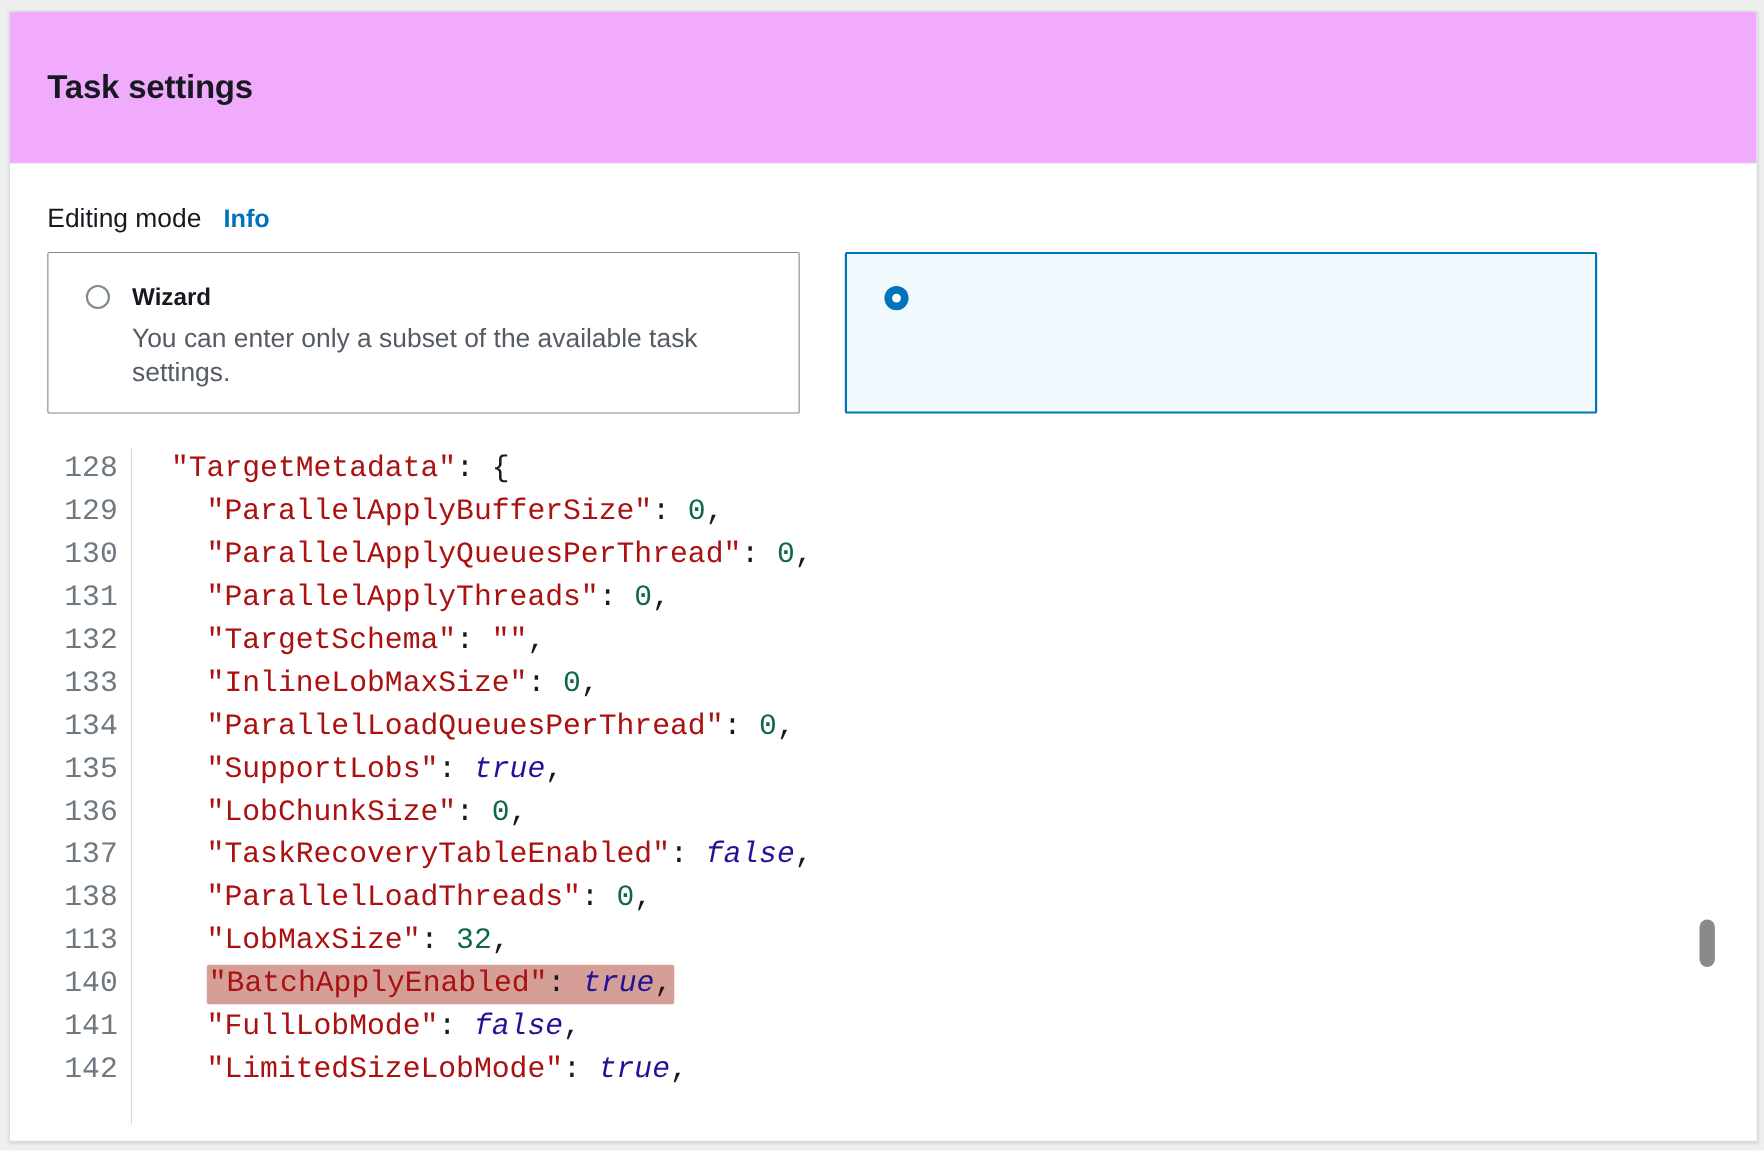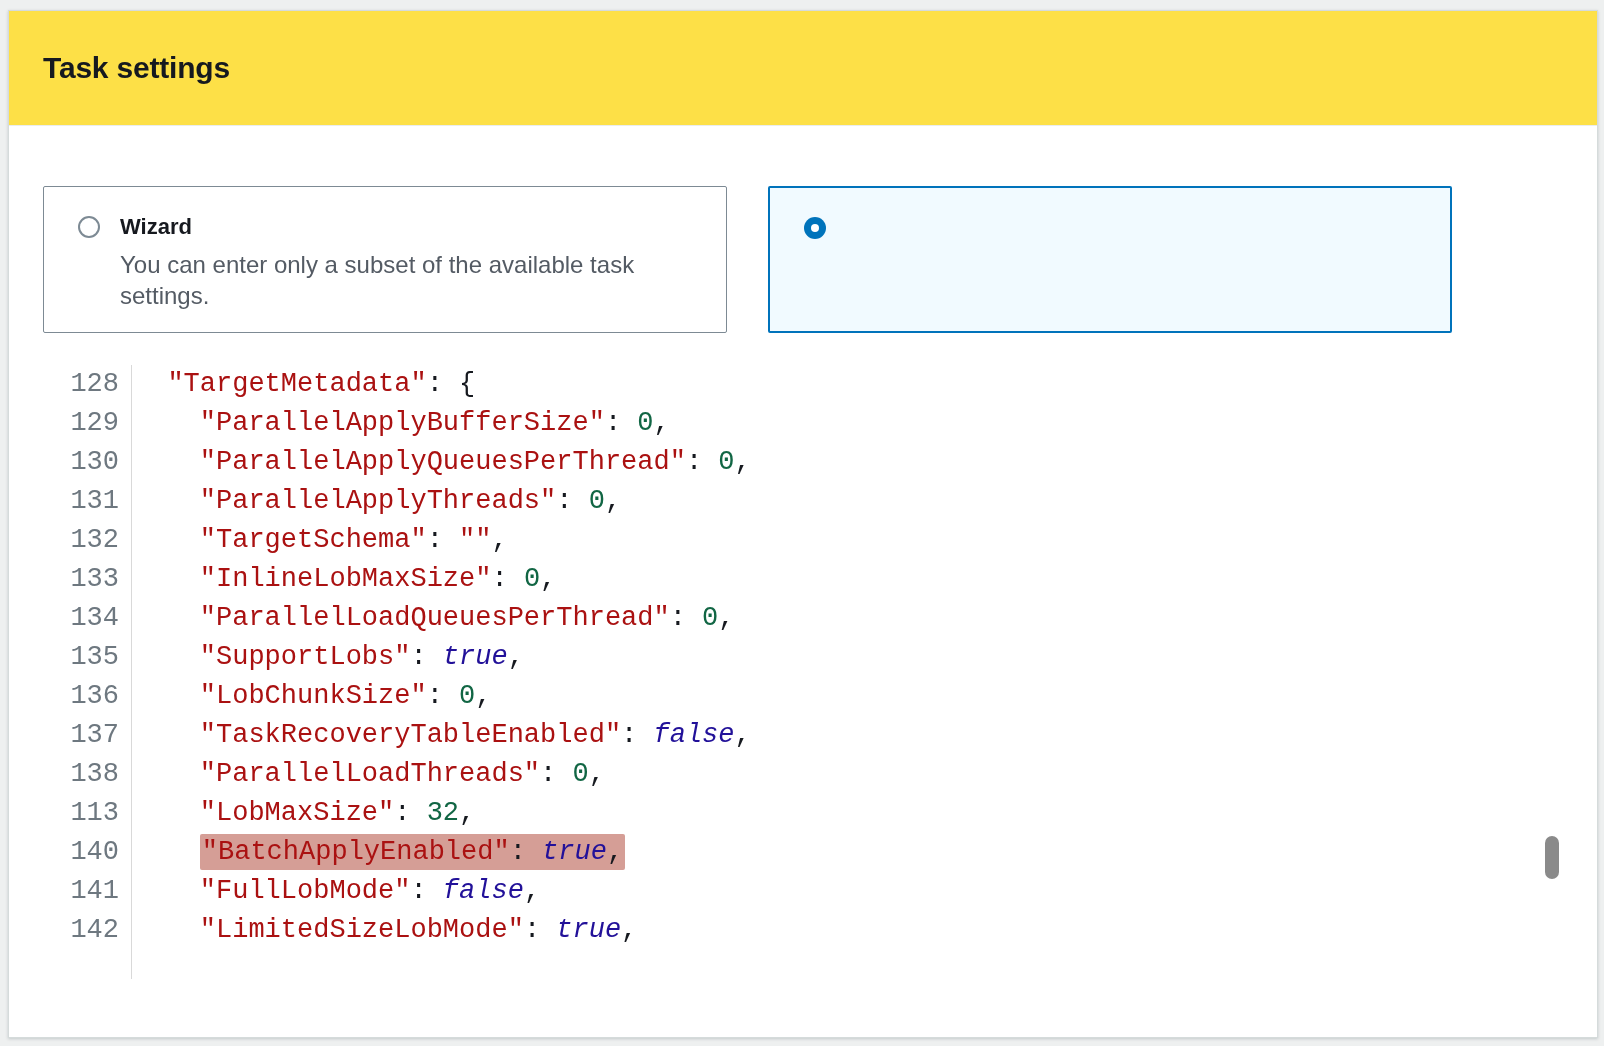--- a/index.html
+++ b/index.html
@@ -7,49 +7,49 @@
     width:1604px;height:1046px;position:relative;overflow:hidden;
     background:#eef0f0;color:#16191f;
     font-family:"Liberation Sans", sans-serif;
   }
   .panel{
     position:absolute;left:8px;top:10px;width:1590px;height:1028px;
     box-sizing:border-box;background:#ffffff;border:1px solid #d5dbdb;
     box-shadow:0 1px 3px rgba(0,28,36,.18);overflow:hidden;
   }
   .panel-header{
-    height:115px;background:#fde047;border-bottom:1px solid #eaeded;
+    height:138px;background:#f0abfc;border-bottom:1px solid #eaeded;
     display:flex;align-items:center;padding:0 34px;box-sizing:border-box;
   }
   .panel-title{font-size:30px;font-weight:700;letter-spacing:-.2px;}
   .editing-row{display:flex;align-items:baseline;gap:20px;margin:36px 0 0 34px;}
   .editing-label{font-size:24px;line-height:28px;}
   .info-link{font-size:23px;font-weight:700;color:var(--accent,#0073bb);text-decoration:none;cursor:pointer;}
   .cards{display:flex;gap:41px;margin:16px 0 0 34px;}
   .card{
     width:684px;height:147px;box-sizing:border-box;cursor:pointer;
-    border:1px solid #7d8a94;border-radius:2px;background:#fff;margin-top:44px;
+    border:1px solid #7d8a94;border-radius:2px;background:#fff;
   }
   .card.selected{border:2px solid var(--accent,#0073bb);background:var(--sel-bg,#f1faff);}
   .card-row{display:flex;padding:26px 28px 0 34px;}
   .radio{
     flex:0 0 auto;width:22px;height:22px;border-radius:50%;box-sizing:border-box;
     border:2px solid #7d8a94;background:#fff;margin-top:3px;position:relative;
   }
   .radio.selected{border:none;background:var(--accent,#0073bb);}
   .radio.selected::after{
     content:"";position:absolute;left:7px;top:7px;width:8px;height:8px;
     border-radius:50%;background:#fff;
   }
   .opt-text{margin-left:20px;}
   .opt-label{font-size:22px;font-weight:700;line-height:28px;}
   .opt-desc{margin-top:8px;font-size:24px;line-height:31px;color:#545b64;max-width:612px;}
   .editor{
     position:relative;margin-top:32px;
-    font-family:"Liberation Mono", monospace;font-size:27px;line-height:39px;margin-left:12px;
+    font-family:"Liberation Mono", monospace;font-size:27px;line-height:39px;
   }
   .editor::before{
     content:"";position:absolute;left:110px;top:0;width:1px;height:614px;background:#d9d9d9;
   }
   .code-line{display:flex;height:39px;}
   .line-no{flex:0 0 auto;width:98px;text-align:right;color:var(--c-lno,#6e7880);}
   .code-text{white-space:pre;padding-left:16px;color:var(--c-pun,#16191f);}
   .tk-str{color:var(--c-str,#aa1111);}
   .tk-num{color:var(--c-num,#116644);}
   .tk-atom{color:var(--c-atom,#221199);font-style:italic;}
@@ -62,20 +62,24 @@
   }
 </style>
 </head>
 <body>
 
 <div class="panel">
   <div class="panel-header">
     <div class="panel-title">Task settings</div>
   </div>
 
+  <div class="editing-row">
+    <span class="editing-label">Editing mode</span>
+    <a class="info-link">Info</a>
+  </div>
 
   <div class="cards">
       <div class="card">
         <div class="card-row">
           <span class="radio"></span>
           <div class="opt-text">
             <div class="opt-label">Wizard</div>
             <div class="opt-desc">You can enter only a subset of the available task settings.</div>
           </div>
         </div>

